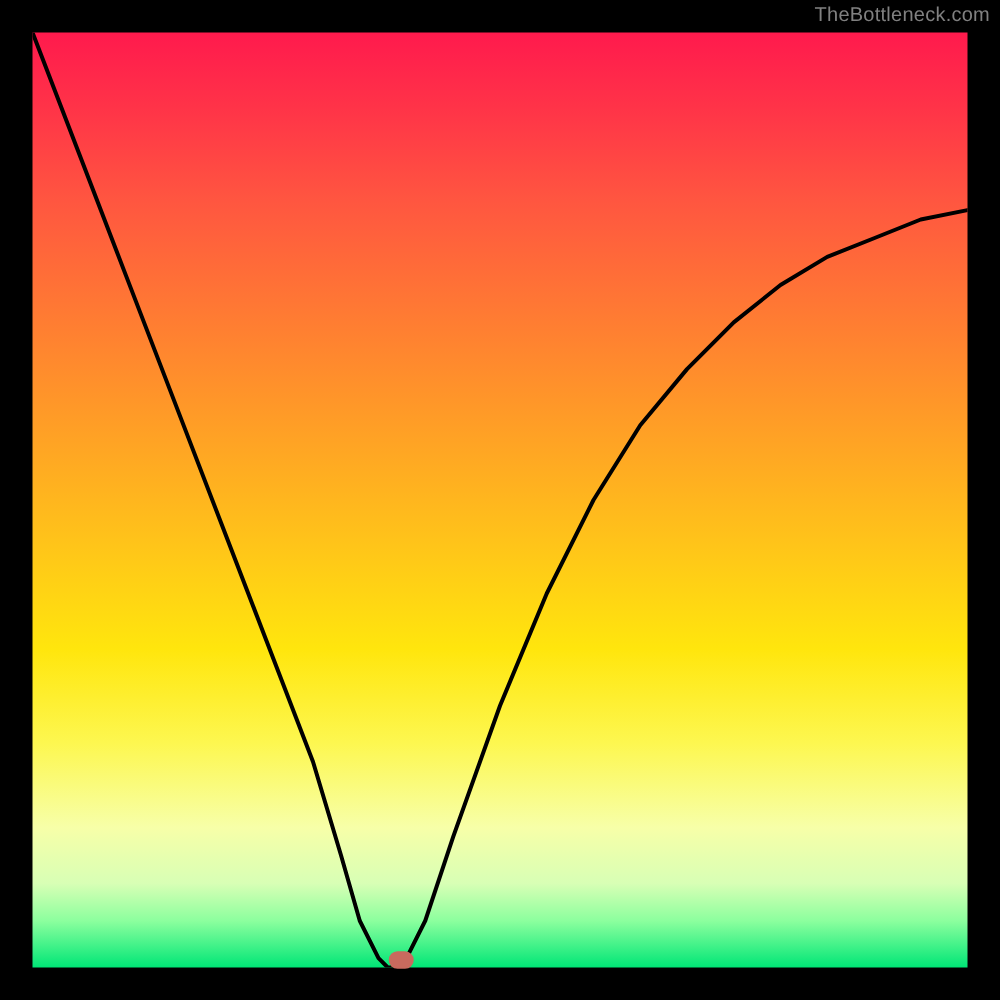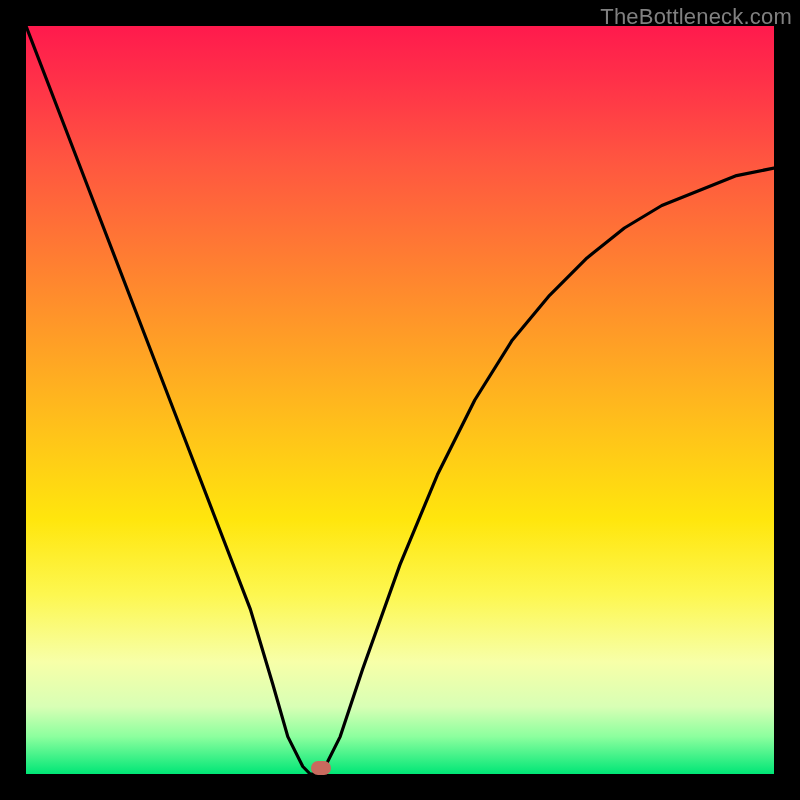--- a/index.html
+++ b/index.html
@@ -12,21 +12,21 @@
           #ff7a33 30%,
           #ff9e26 42%,
           #ffc21a 54%,
           #ffe60d 66%,
           #fdf750 76%,
           #f7ffa8 85%,
           #d8ffb5 91%,
           #8cff9e 95%,
           #00e676 100%);
   }
-  .watermark{position:absolute;top:4px;right:8px;color:#808080;font-size:22px;letter-spacing:.2px}
+  .watermark{position:absolute;top:4px;right:8px;color:#808080;font-size:16px;letter-spacing:.2px}
   svg.curve{position:absolute;left:26px;top:26px;width:748px;height:748px}
   .dot{position:absolute;width:20px;height:14px;border-radius:7px;background:#c96a5e;
        transform:translate(-50%,-50%)}
 </style>
 </head>
 <body>
 
 <div class="frame">
   <div class="plot"></div>
 

